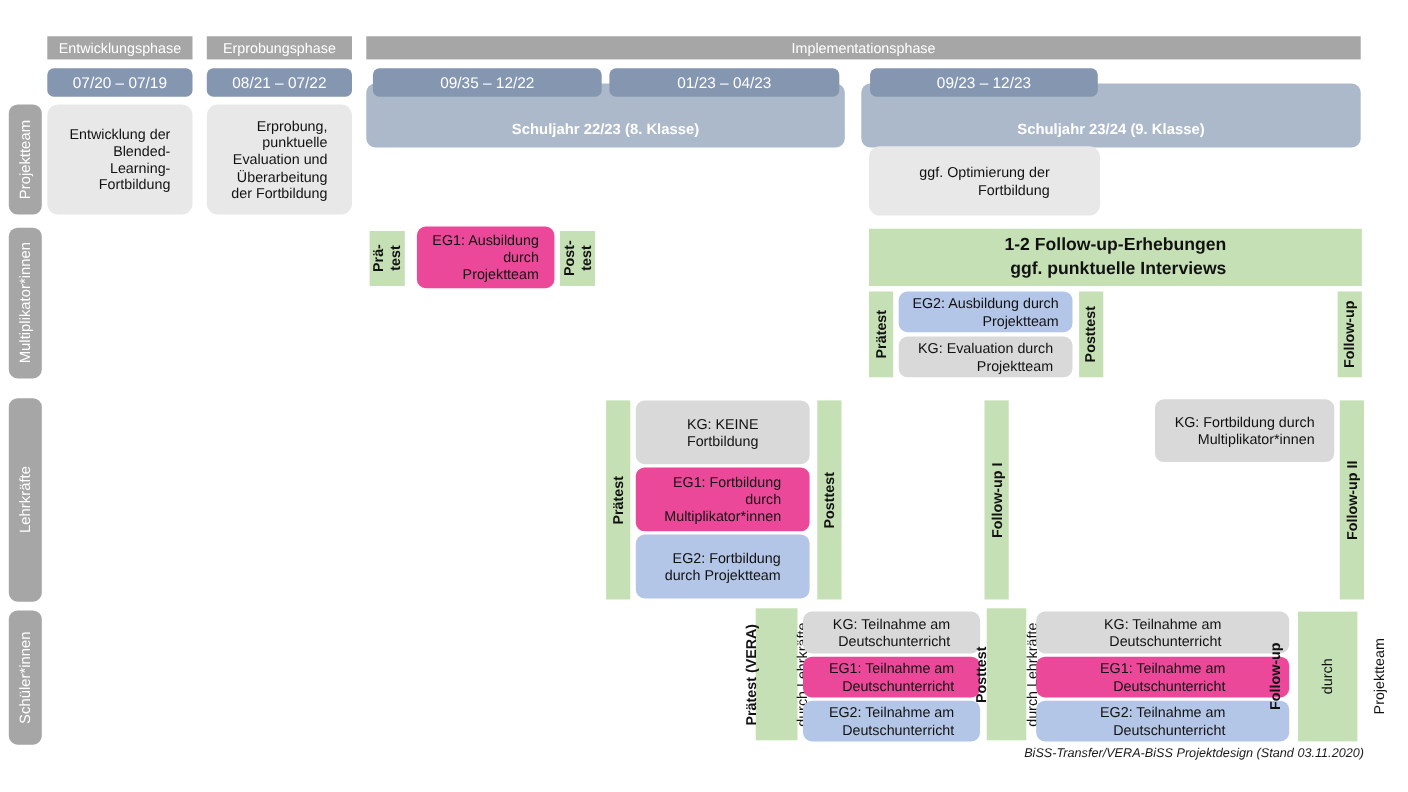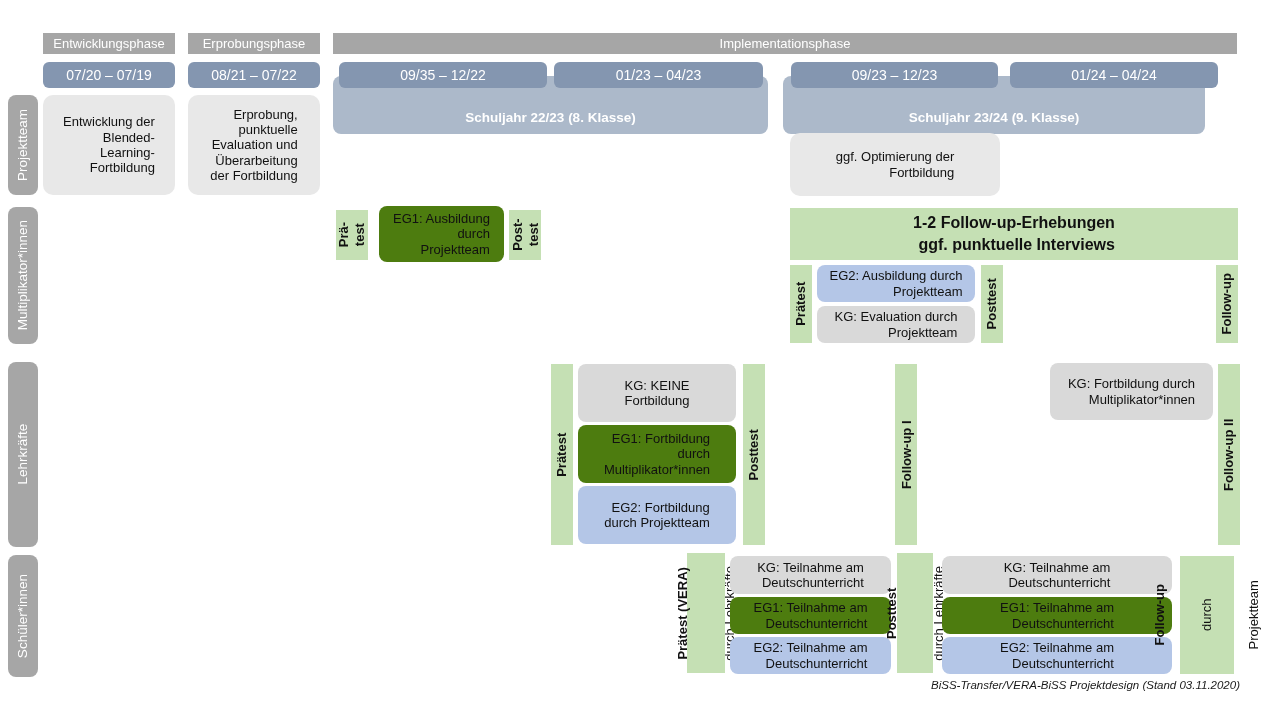--- a/index.html
+++ b/index.html
@@ -8,21 +8,21 @@
   .box{display:flex;align-items:center;justify-content:center;text-align:right;}
   .pre{white-space:pre-line;line-height:1.18;font-size:13px;}
   .hdr{background:#A6A6A6;color:#fff;font-size:13px;}
   .date{background:#8496B0;color:#fff;font-size:14px;border-radius:6px;}
   .band{background:#ACB9CA;border-radius:8px;display:flex;flex-direction:column;justify-content:flex-end;align-items:center;margin-top:14px;}
   .band-label{color:#fff;font-weight:bold;font-size:13.5px;padding-bottom:9px;}
   .side{background:#A6A6A6;border-radius:8px;}
   .side .vlabel{color:#fff;font-weight:normal;font-size:13.5px;}
   .lightbox{background:#E8E8E8;border-radius:10px;}
   .kg{background:#D9D9D9;border-radius:8px;}
-  .eg1{background:#4d7c0f;border-radius:8px;}
+  .eg1{background:#ec4899;border-radius:8px;}
   .eg2{background:#B4C6E7;border-radius:8px;}
   .green{background:#C5E0B4;}
   .vwrap{display:flex;align-items:center;justify-content:center;}
   .vlabel{transform:rotate(-90deg);white-space:pre;text-align:center;line-height:1.2;font-size:13px;font-weight:bold;}
   .vstack span{display:block;}
   .vstack .reg{font-weight:normal;}
   .fu-big{font-weight:bold;font-size:16px;white-space:pre-line;line-height:1.35;}
   .footer{font-style:italic;font-size:11.5px;text-align:right;color:#1a1a1a;}
 </style>
 </head>
@@ -30,30 +30,29 @@
 
 <div class="canvas">
 
   <div class="abs box hdr" style="left:43px;top:33px;width:132px;height:21px">Entwicklungsphase</div>
   <div class="abs box hdr" style="left:188px;top:33px;width:132px;height:21px">Erprobungsphase</div>
   <div class="abs box hdr" style="left:333px;top:33px;width:904px;height:21px">Implementationsphase</div>
 
   <div class="abs band" style="left:333px;top:62px;width:435px;height:58px">
     <div class="band-label">Schuljahr 22/23 (8. Klasse)</div>
   </div>
-  <div class="abs band" style="left:783px;top:62px;width:422px;height:58px">
+  <div class="abs band" style="left:783px;top:62px;width:454px;height:58px">
     <div class="band-label">Schuljahr 23/24 (9. Klasse)</div>
   </div>
 
   <div class="abs box date" style="left:43px;top:62px;width:132px;height:26px">07/20 – 07/19</div>
   <div class="abs box date" style="left:188px;top:62px;width:132px;height:26px">08/21 – 07/22</div>
   <div class="abs box date" style="left:339px;top:62px;width:208px;height:26px">09/35 – 12/22</div>
   <div class="abs box date" style="left:554px;top:62px;width:209px;height:26px">01/23 – 04/23</div>
   <div class="abs box date" style="left:791px;top:62px;width:207px;height:26px">09/23 – 12/23</div>
-  <div class="abs box date" style="left:1010px;top:62px;width:208px;height:26px">01/24 – 04/24</div>
 
   <div class="abs vwrap side" style="left:8px;top:95px;width:30px;height:100px">
     <span class="vlabel">Projektteam</span>
   </div>
   <div class="abs vwrap side" style="left:8px;top:207px;width:30px;height:137px">
     <span class="vlabel">Multiplikator*innen</span>
   </div>
   <div class="abs vwrap side" style="left:8px;top:362px;width:30px;height:185px">
     <span class="vlabel">Lehrkräfte</span>
   </div>

